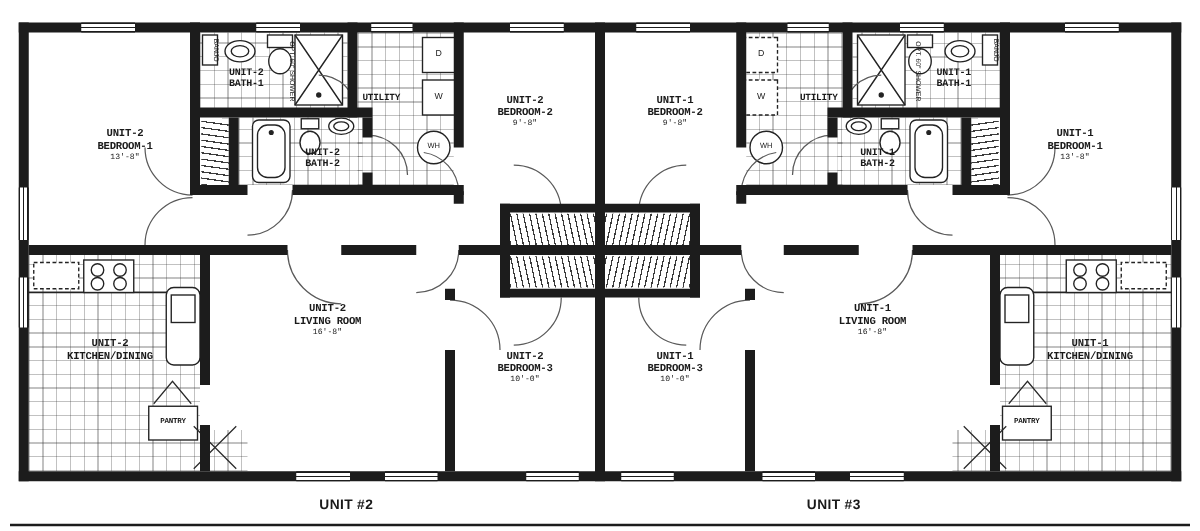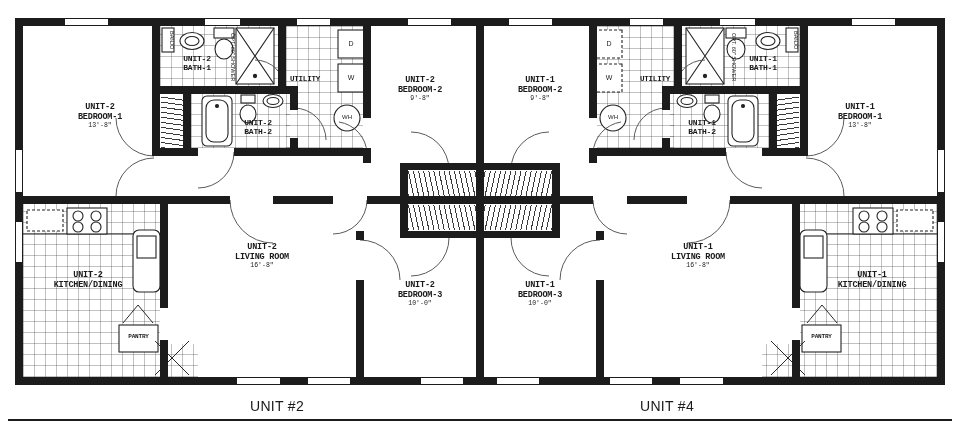--- a/index.html
+++ b/index.html
@@ -19,21 +19,21 @@
   .hatchv{position:absolute;background-image:repeating-linear-gradient(8deg,#3a3a3a 0 1px,transparent 1px 5px);}
   .hatchh{position:absolute;background-image:repeating-linear-gradient(78deg,#3a3a3a 0 1px,transparent 1px 5px);}
   .lbl{position:absolute;text-align:center;font-size:8.5px;font-weight:700;line-height:1.18;letter-spacing:-.2px;font-family:Liberation Mono, monospace;}
   .lbl .dim{font-size:6.5px;font-weight:400;letter-spacing:0;}
   .lbl2{font-size:8px;}
   .small{font-size:7.5px;}
   .tiny{font-size:6px;font-weight:700;}
   .appl{position:absolute;text-align:center;font-size:7px;font-weight:400;}
   .vlbl{position:absolute;writing-mode:vertical-rl;font-size:5.5px;font-weight:400;letter-spacing:0;line-height:1;text-align:center;}
   .u1 .lbl,.u1 .vlbl,.u1 .appl{transform:scaleX(-1);}
-  .ftr{position:absolute;width:90px;text-align:center;font-size:14px;font-weight:400;letter-spacing:.3px;}
+  .ftr{position:absolute;width:90px;text-align:center;font-size:11px;font-weight:700;letter-spacing:.3px;}
   .rule{position:absolute;left:8px;top:419px;width:944px;height:2px;background:#1c1c1c;}
   svg.fix{position:absolute;left:0;top:0;width:465px;height:367px;}
 </style>
 </head>
 <body>
 
 <div class="plan">
 
   <div class="unit u0">
 
@@ -315,15 +315,15 @@
     </div>
     <div class="lbl tiny" style="left:104px;top:315px;width:39px;">PANTRY</div>
     <div class="vlbl" style="left:147px;top:12px;width:12px;height:21px;">BANJO</div>
     <div class="vlbl" style="left:209px;top:10px;width:11px;height:58px;">OPT. 60" SHOWER</div>
     <div class="appl" style="left:323px;top:22px;width:26px;">D</div>
     <div class="appl" style="left:323px;top:56px;width:26px;">W</div>
     <div class="appl" style="left:319px;top:96px;width:26px;font-size:6px;">WH</div>
   </div>
 
   <div class="ftr" style="left:232px;top:398px;">UNIT #2</div>
-  <div class="ftr" style="left:622px;top:398px;">UNIT #4</div>
+  <div class="ftr" style="left:622px;top:398px;">UNIT #3</div>
   <div class="rule"></div>
 </div>
 
 </body></html>

